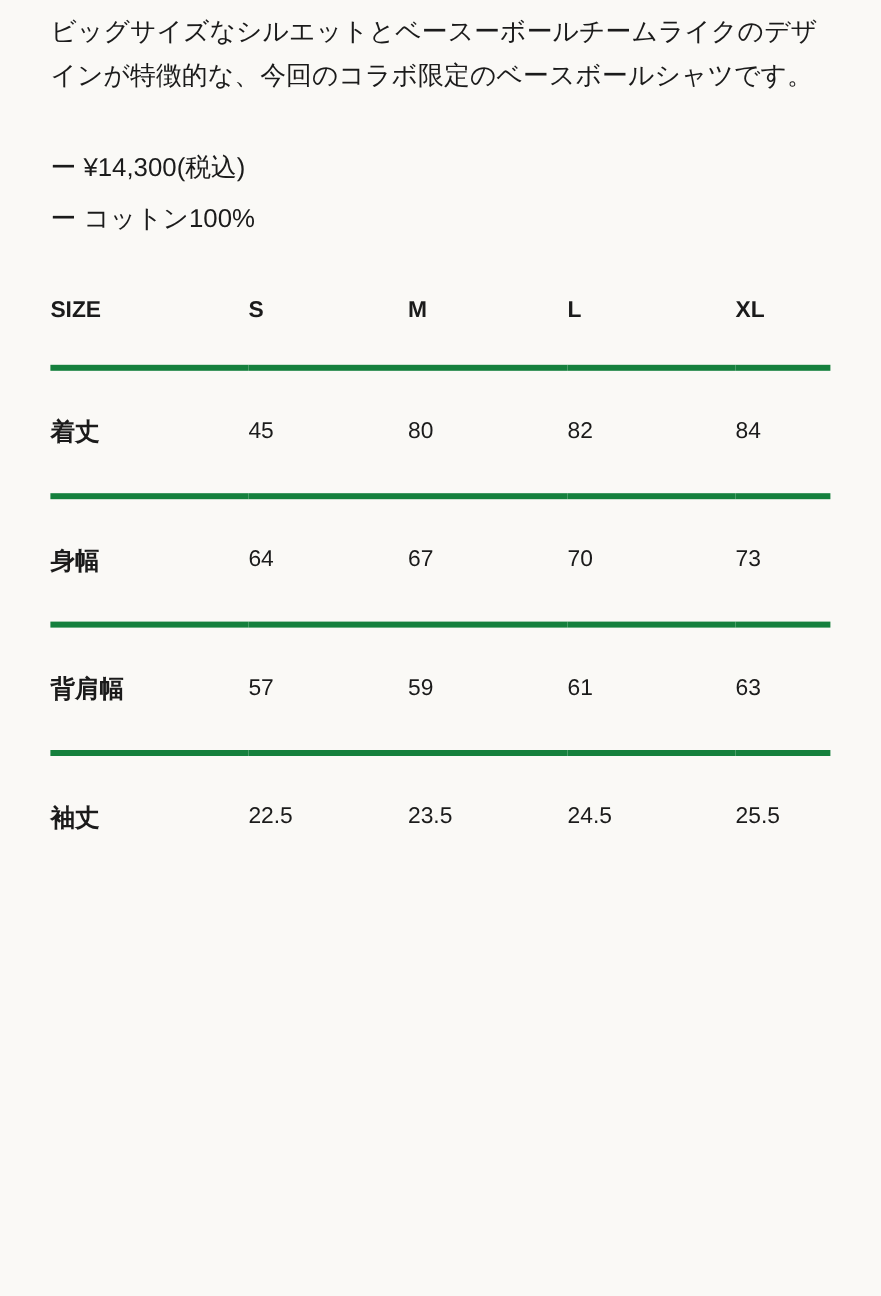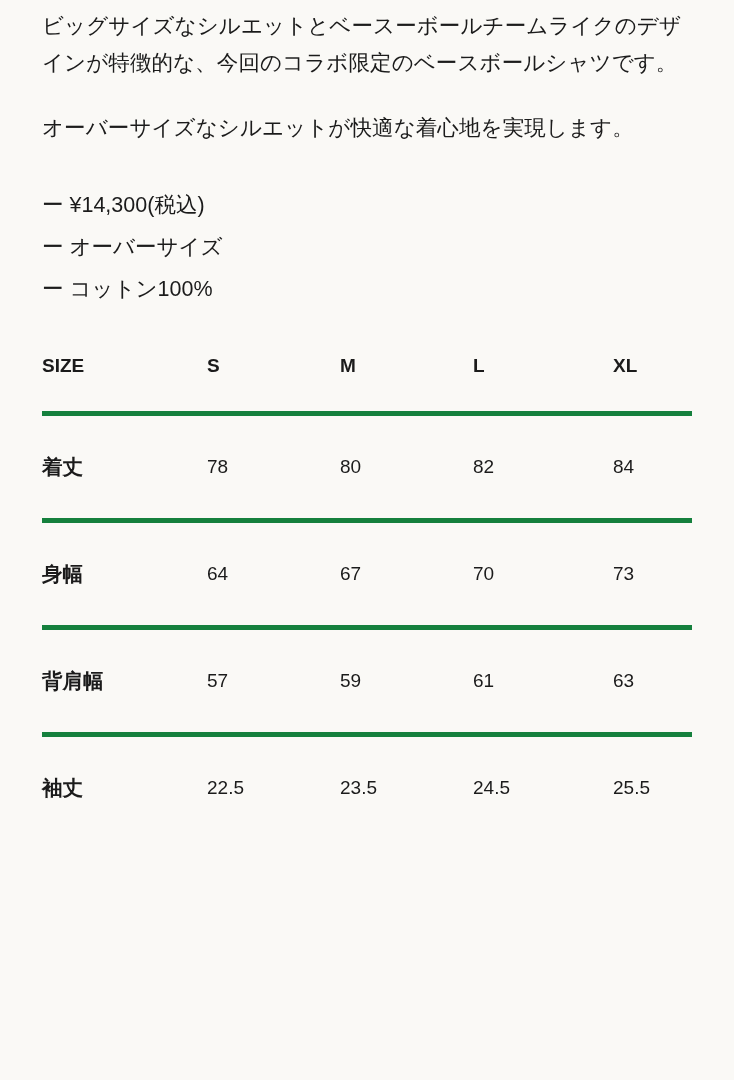--- a/index.html
+++ b/index.html
@@ -86,50 +86,46 @@
   .col-l  { width: 140px; }
   .col-xl { width: auto; }
 </style>
 </head>
 <body>
 
 <div class="page">
 
   <div class="desc">
     <p>ビッグサイズなシルエットとベースーボールチームライクのデザインが特徴的な、今回のコラボ限定のベースボールシャツです。</p>
-    <p>オーバーサイズなシルエットが快適な着心地を実現します。</p>
   </div>
 
   <ul class="spec-list">
     <li>
       <span class="dash">ー</span><span>¥14,300(税込)</span>
-    </li>
-    <li>
-      <span class="dash">ー</span><span>オーバーサイズ</span>
     </li>
     <li>
       <span class="dash">ー</span><span>コットン100%</span>
     </li>
   </ul>
 
   <div class="size-table-wrap">
     <table class="size-table">
       <thead>
         <tr>
           <th class="col-label">SIZE</th>
           <th class="col-s">S</th>
           <th class="col-m">M</th>
           <th class="col-l">L</th>
           <th class="col-xl">XL</th>
         </tr>
       </thead>
       <tbody>
         <tr>
           <td class="rowhead">着丈</td>
-          <td>78</td>
+          <td>45</td>
           <td>80</td>
           <td>82</td>
           <td>84</td>
         </tr>
         <tr>
           <td class="rowhead">身幅</td>
           <td>64</td>
           <td>67</td>
           <td>70</td>
           <td>73</td>

